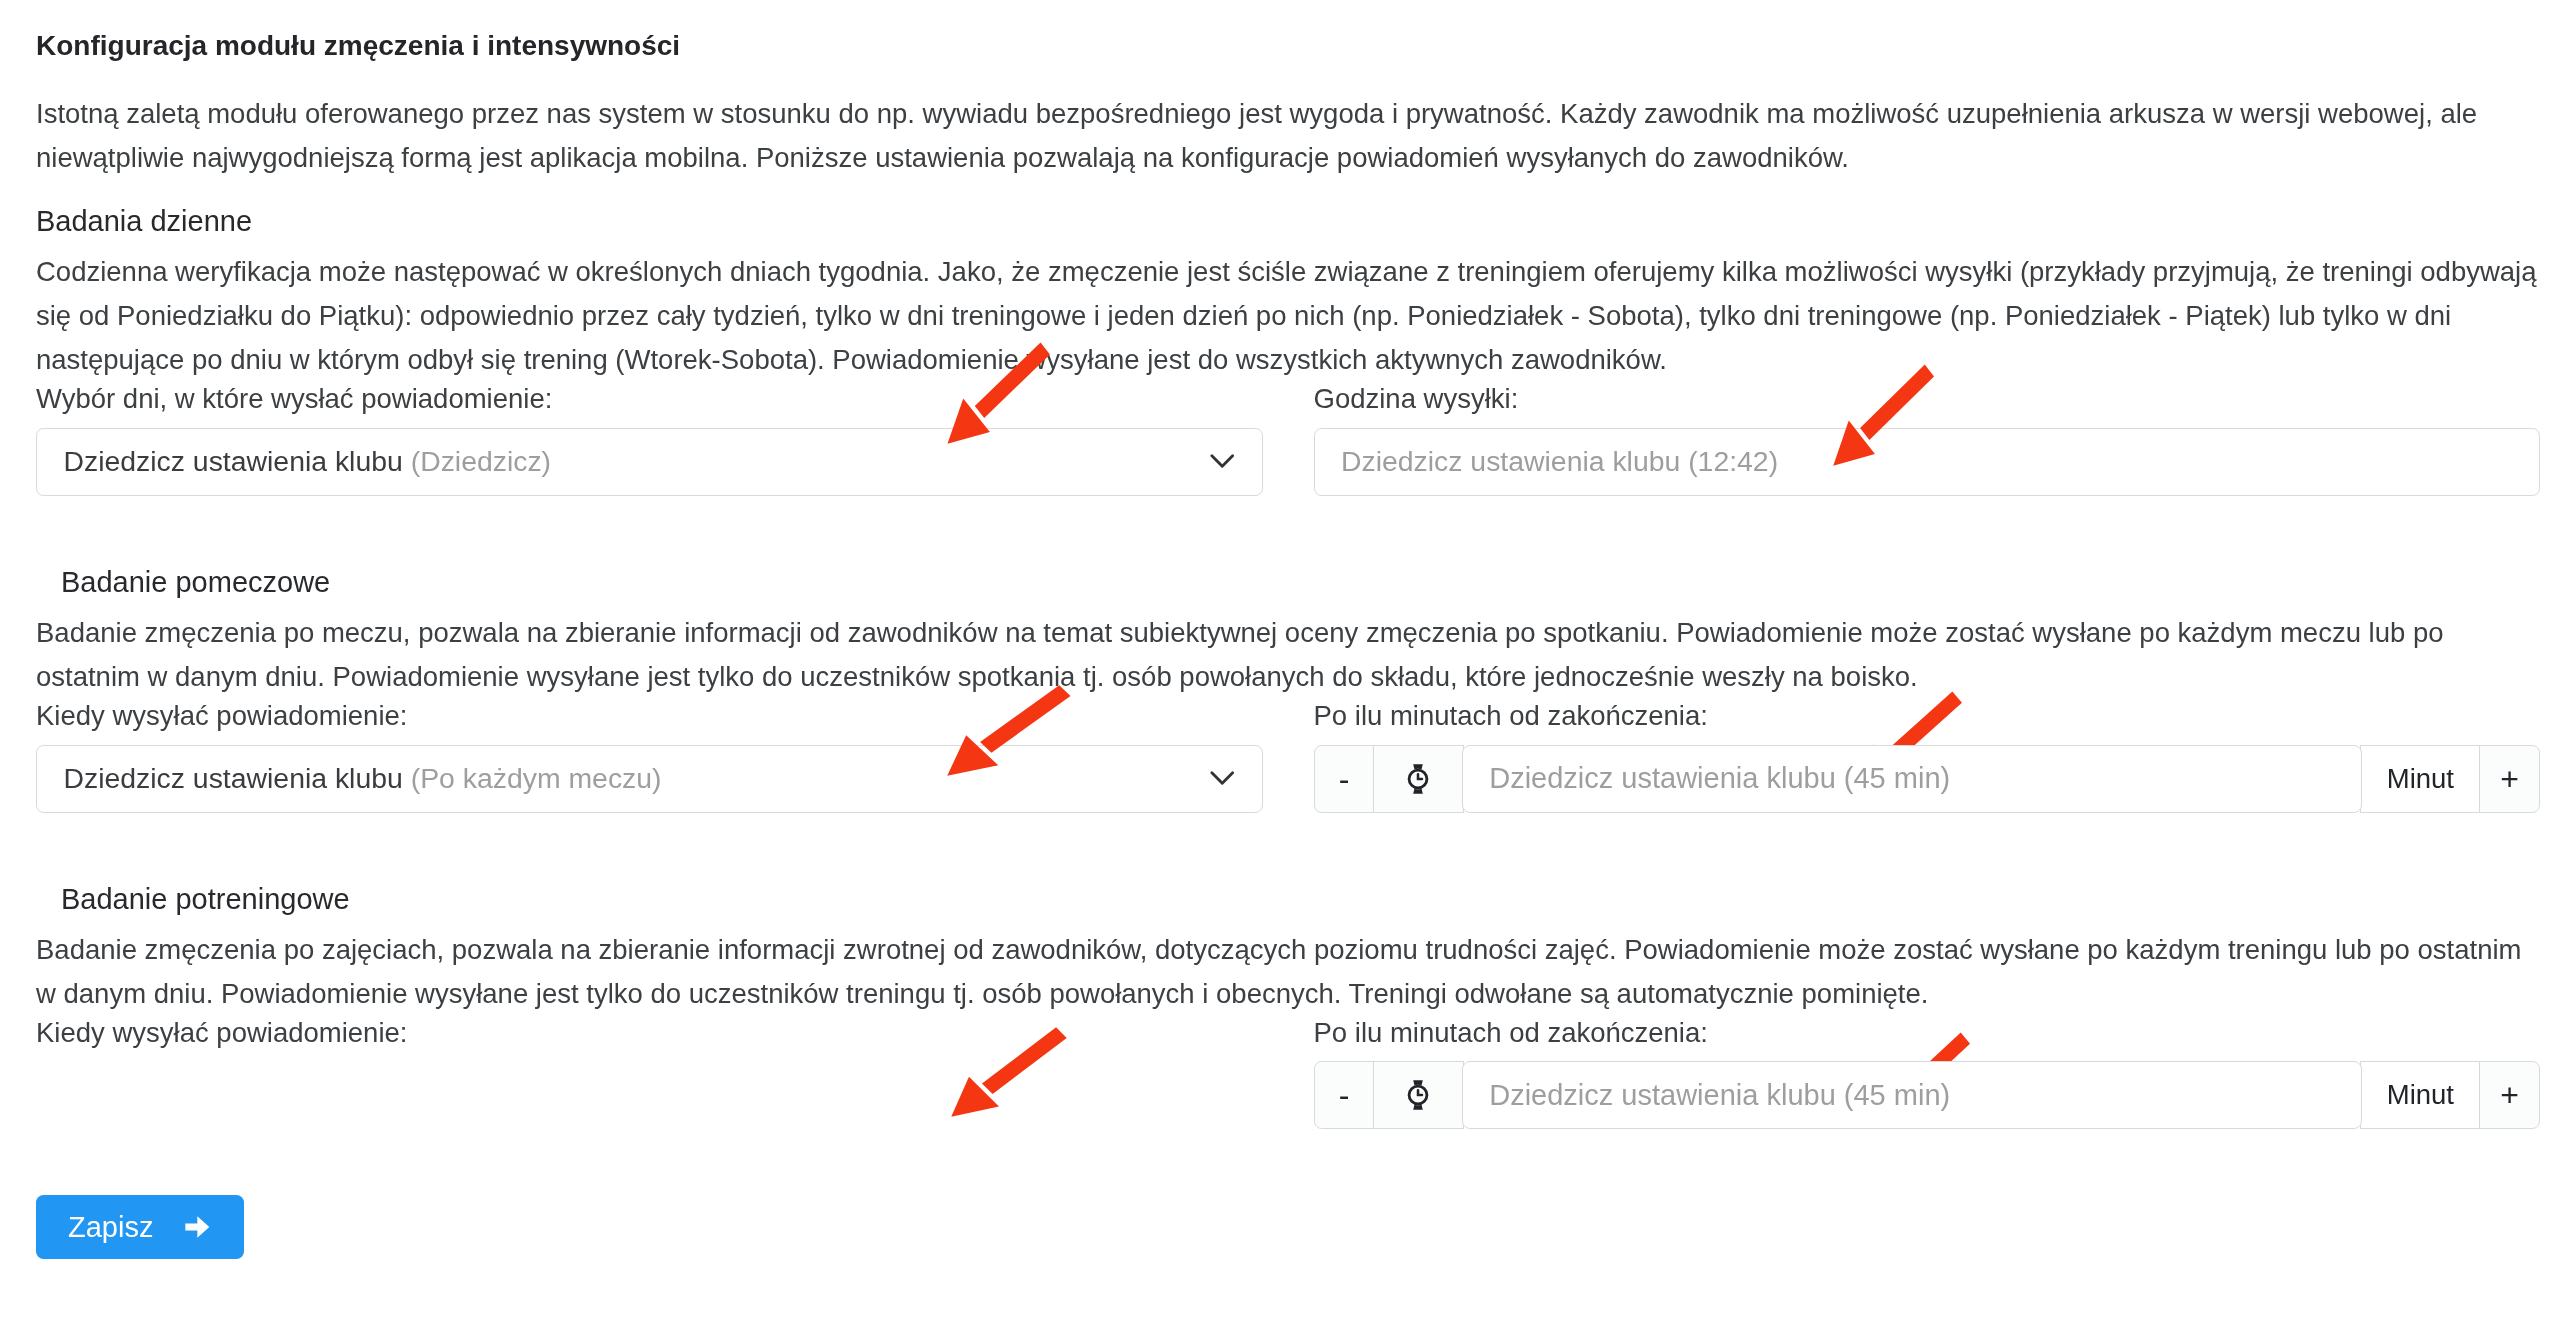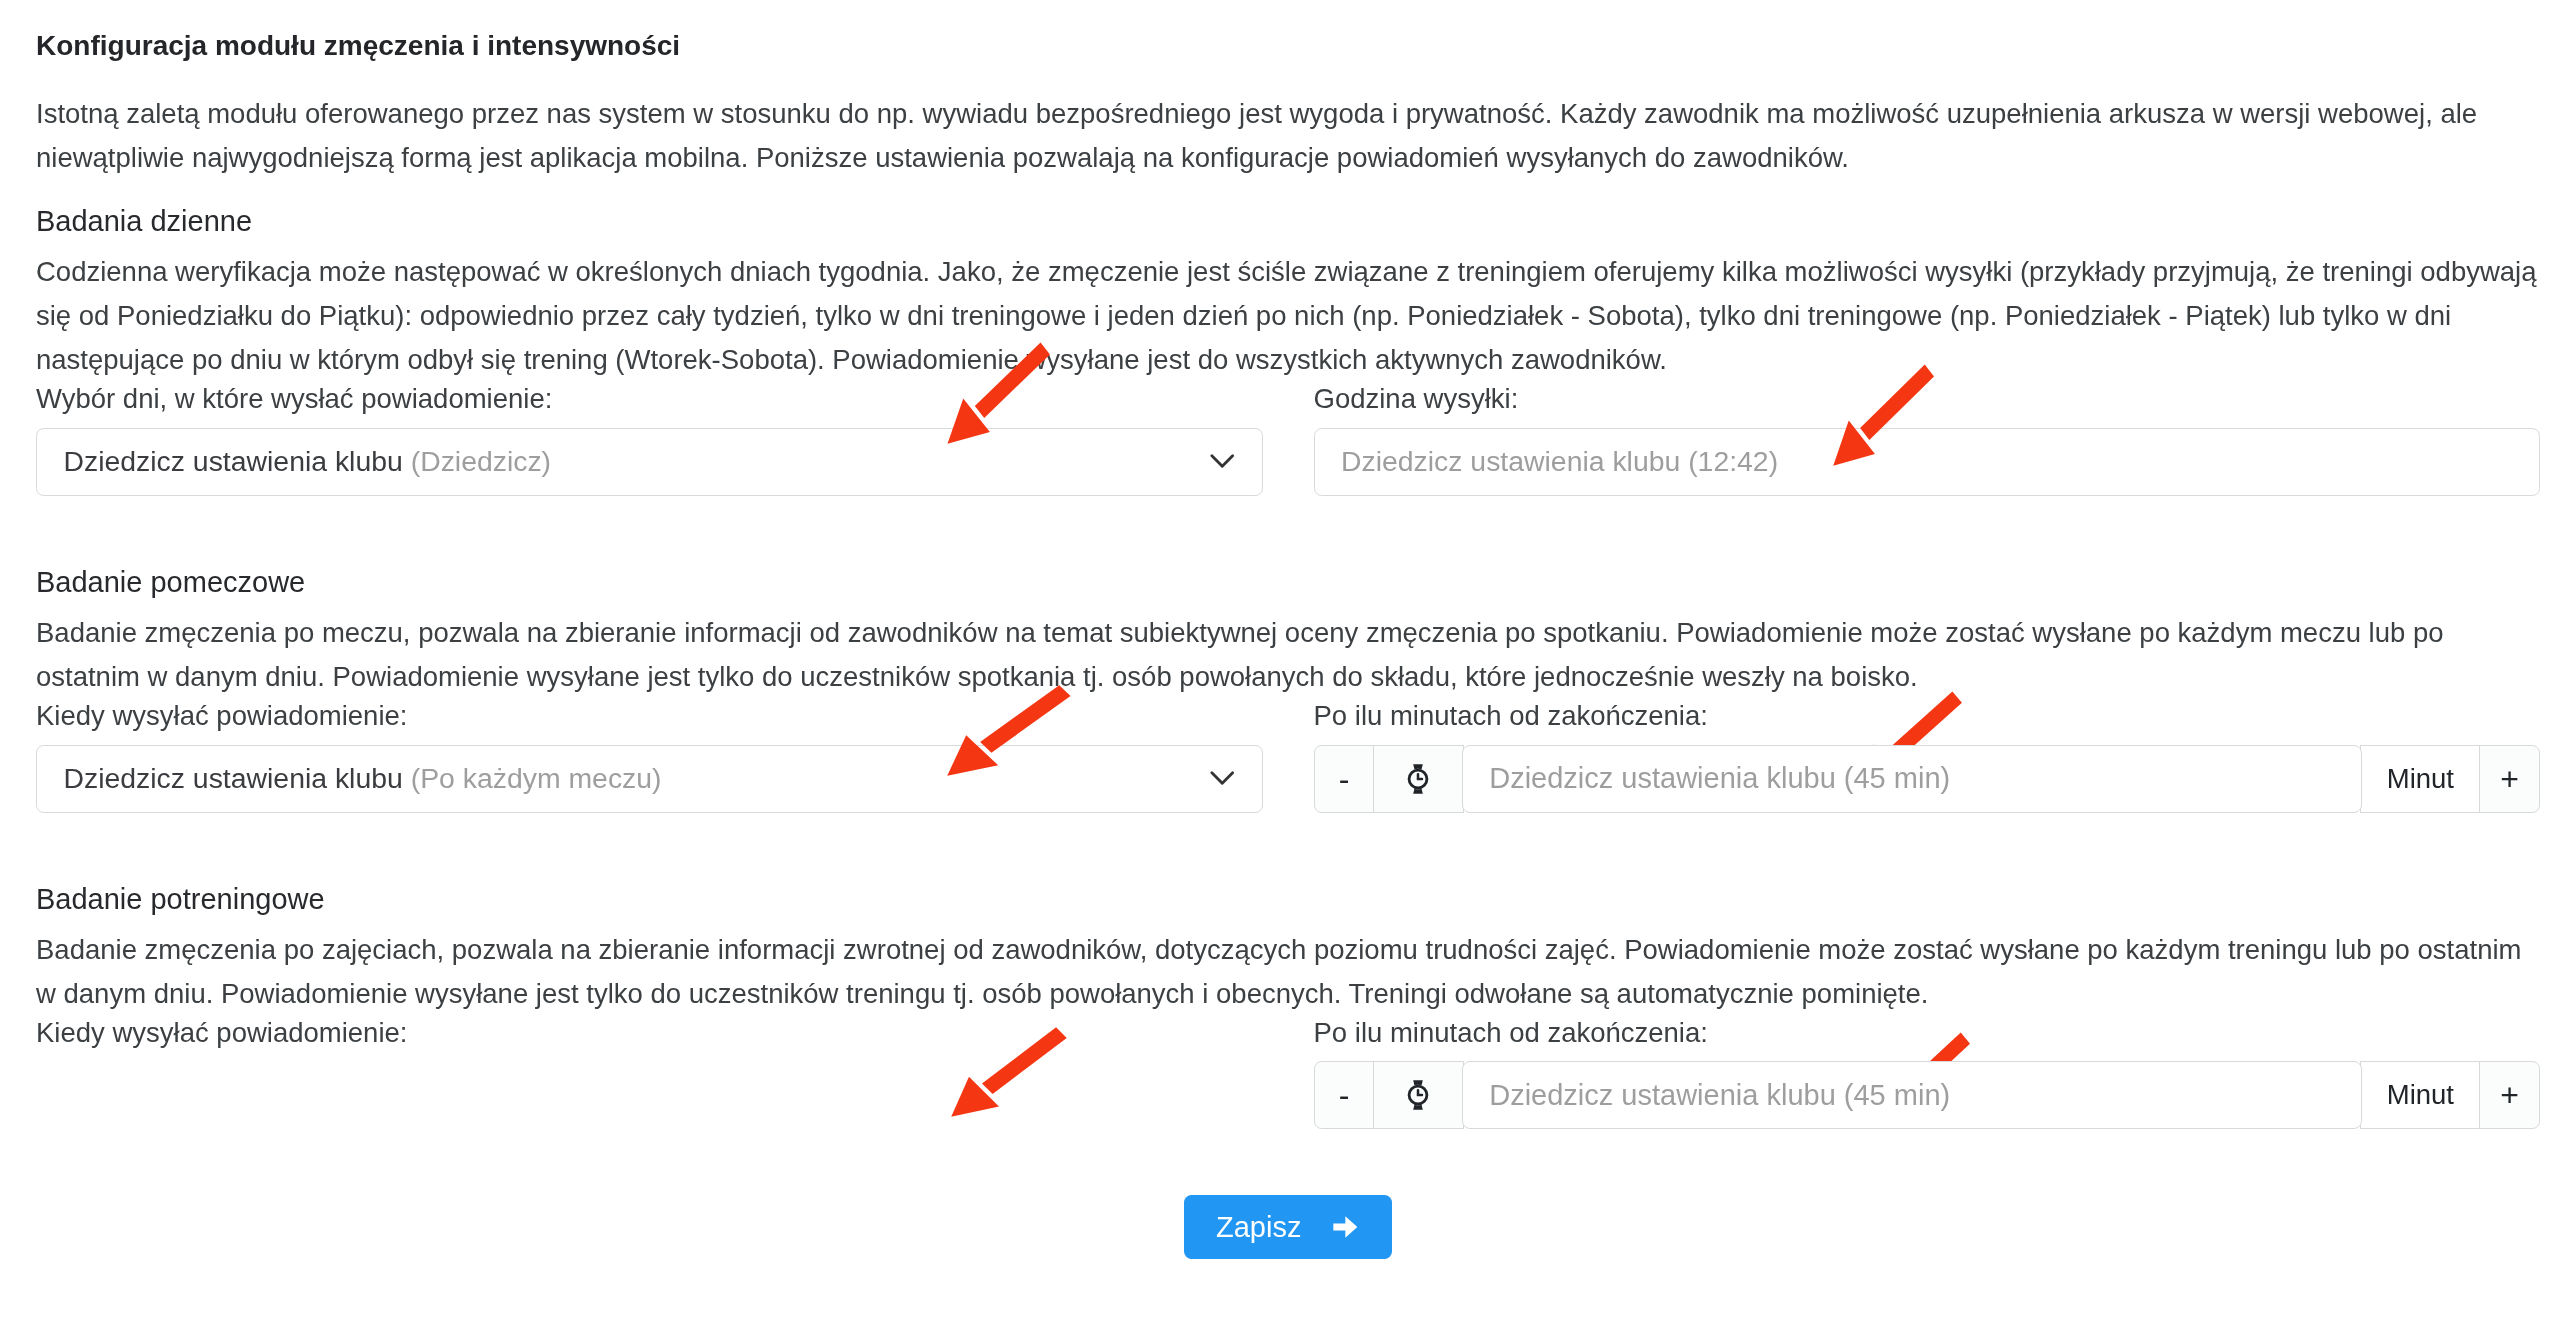--- a/index.html
+++ b/index.html
@@ -14,21 +14,21 @@
   .page{padding:25px 36px 0 36px;position:relative;}
   h1{
     margin:0;font-size:28px;line-height:42px;font-weight:700;color:#24262a;
   }
   .para{
     margin:25px 0 0 0;font-size:27.5px;line-height:44px;color:#3c4043;max-width:2504px;
   }
   h2{
     margin:23px 0 0 0;font-size:29px;line-height:36px;font-weight:500;color:#27292c;
   }
-  h2.gap-lg{margin-top:68px;}
+  h2.gap-lg{margin-top:68px;margin-left:25px;}
   .para.tight{margin-top:11.4px;}
   .row{
     display:grid;grid-template-columns:1fr 1fr;column-gap:51px;
   }
   .field-label{
     font-size:27.5px;line-height:34px;color:#3c4043;margin-bottom:11.4px;
   }
   .control{
     box-sizing:border-box;height:68px;border:1.9px solid #d7d9db;border-radius:7.6px;
     background:#fff;font-size:28.4px;color:#3a3c3f;
@@ -59,21 +59,21 @@
   .seg-icon{width:91px;}
   .seg-unit{width:121px;background:#fff;font-size:27.5px;}
   .seg-input{
     box-sizing:border-box;flex:1 1 auto;min-width:0;height:68px;
     border:1.9px solid #d7d9db;background:#fff;border-radius:8px;
     font-size:29px;color:#3a3c3f;padding:0 26.5px;outline:none;
     font-family:"Liberation Sans","DejaVu Sans",sans-serif;position:relative;z-index:1;
   }
   .seg-input::placeholder{color:#9e9e9e;opacity:1;}
   
-  .footer{display:flex;justify-content:center;margin-top:66px;}
+  .footer{display:flex;justify-content:flex-start;margin-top:66px;}
   .save-btn{
     display:flex;align-items:center;gap:26.5px;height:64px;padding:0 32px;
     background:#2196f3;border:none;border-radius:7.6px;cursor:pointer;
     color:#fff;font-size:29px;font-family:"Liberation Sans","DejaVu Sans",sans-serif;
   }
   
   .arrow{position:absolute;pointer-events:none;}
   .arrow line{stroke:#f43613;stroke-width:17;}
   .arrow polygon{fill:#f43613;}
 </style>

